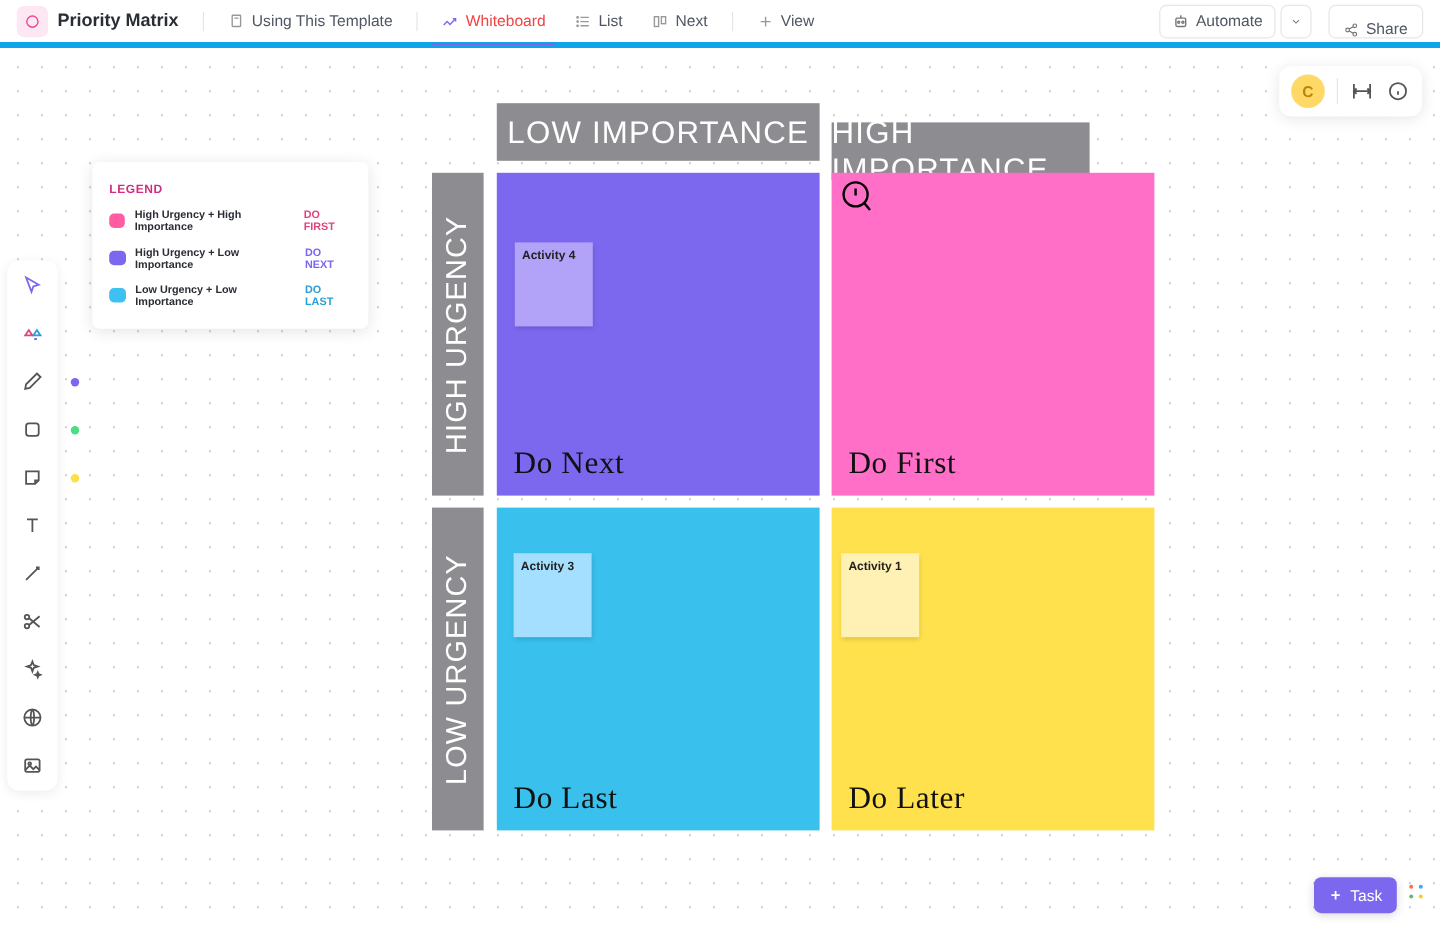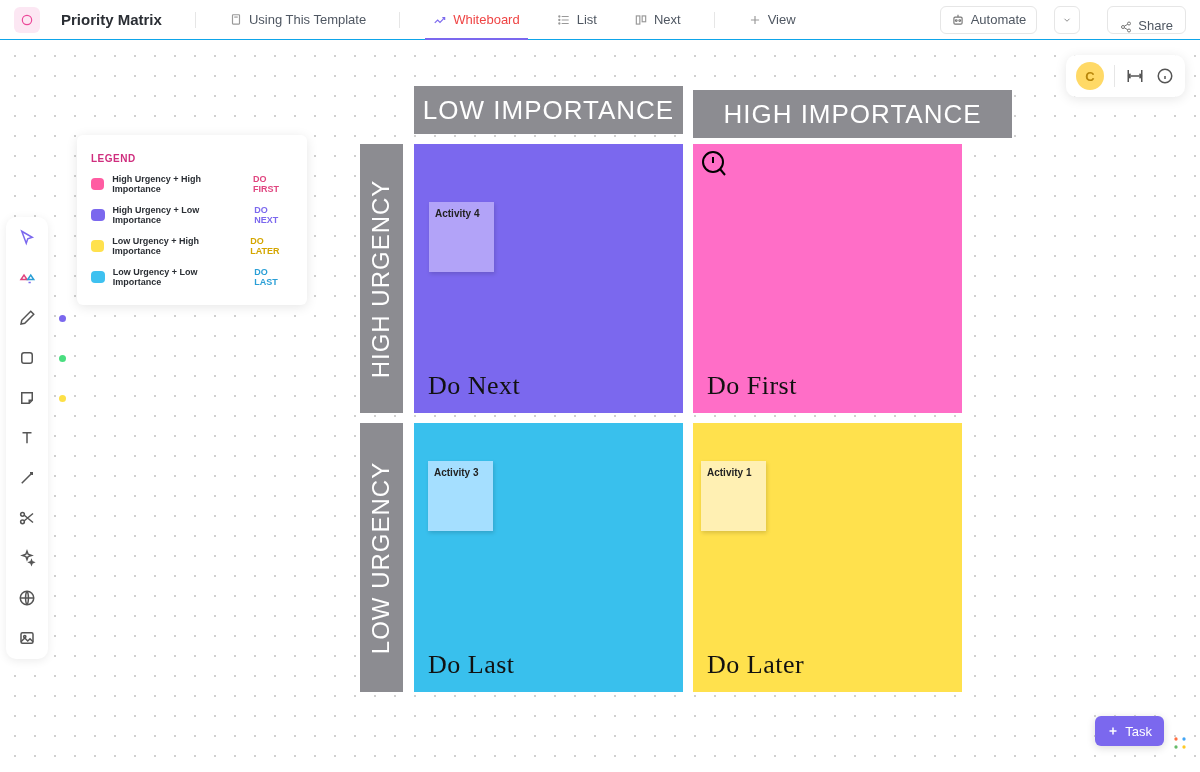--- a/index.html
+++ b/index.html
@@ -9,22 +9,22 @@
   width: 1200px;
   height: 772px;
   overflow: hidden;
   position: relative;
 }
 .topbar {
   height: 40px;
   display: flex;
   align-items: center;
   padding: 0 14px;
-  border-bottom: 1px solid #0ea5e9;
-  gap: 21px;
+  border-bottom: 5px solid #0ea5e9;
+  gap: 8px;
 }
 .title-badge {
   width: 26px;
   height: 26px;
   border-radius: 6px;
   background: #fce7f3;
   display: flex;
   align-items: center;
   justify-content: center;
 }
@@ -263,21 +263,21 @@
   box-shadow: 1px 2px 4px rgba(0,0,0,0.15);
 }
 .exclaim {
   position: absolute;
   left: 8px;
   top: 6px;
 }
 .task-btn {
   position: absolute;
   right: 36px;
-  bottom: 26px;
+  bottom: 11px;
   background: #7b68ee;
   color: #fff;
   border-radius: 6px;
   height: 30px;
   padding: 0 12px;
   display: flex;
   align-items: center;
   gap: 6px;
   font-size: 13px;
   cursor: pointer;
@@ -465,35 +465,30 @@
           <div class="legend-swatch" style="background:#ff5ca2"></div>
     <span class="legend-label">High Urgency + High Importance</span>
     <span class="legend-tag" style="color:#e0457f">DO FIRST</span>
         </div>
         <div class="legend-row">
           <div class="legend-swatch" style="background:#7b68ee"></div>
     <span class="legend-label">High Urgency + Low Importance</span>
     <span class="legend-tag" style="color:#7b68ee">DO NEXT</span>
         </div>
         <div class="legend-row">
-          <div class="legend-swatch" style="background:#ffe14d"></div>
-    <span class="legend-label">Low Urgency + High Importance</span>
-    <span class="legend-tag" style="color:#d4a600">DO LATER</span>
-        </div>
-        <div class="legend-row">
           <div class="legend-swatch" style="background:#3ec1f0"></div>
     <span class="legend-label">Low Urgency + Low Importance</span>
     <span class="legend-tag" style="color:#2a9fd6">DO LAST</span>
         </div>
       </div>
   </div>
 
   <div class="matrix">
     <div class="col-header" style="left:54px;top:0;width:269px">LOW IMPORTANCE</div>
-    <div class="col-header" style="left:333px;top:4px;width:319px">HIGH IMPORTANCE</div>
+    <div class="col-header" style="left:333px;top:16px;width:215px">HIGH IMPORTANCE</div>
 
     <div class="row-header" style="left:0;top:58px;height:269px">
         <span>HIGH URGENCY</span>
       </div>
     <div class="row-header" style="left:0;top:337px;height:269px">
         <span>LOW URGENCY</span>
       </div>
 
     <div class="quad" style="left:54px;top:58px;background:#7b68ee">
       <div class="sticky" style="left:15px;top:58px;background:#b2a3f8">Activity 4</div>

